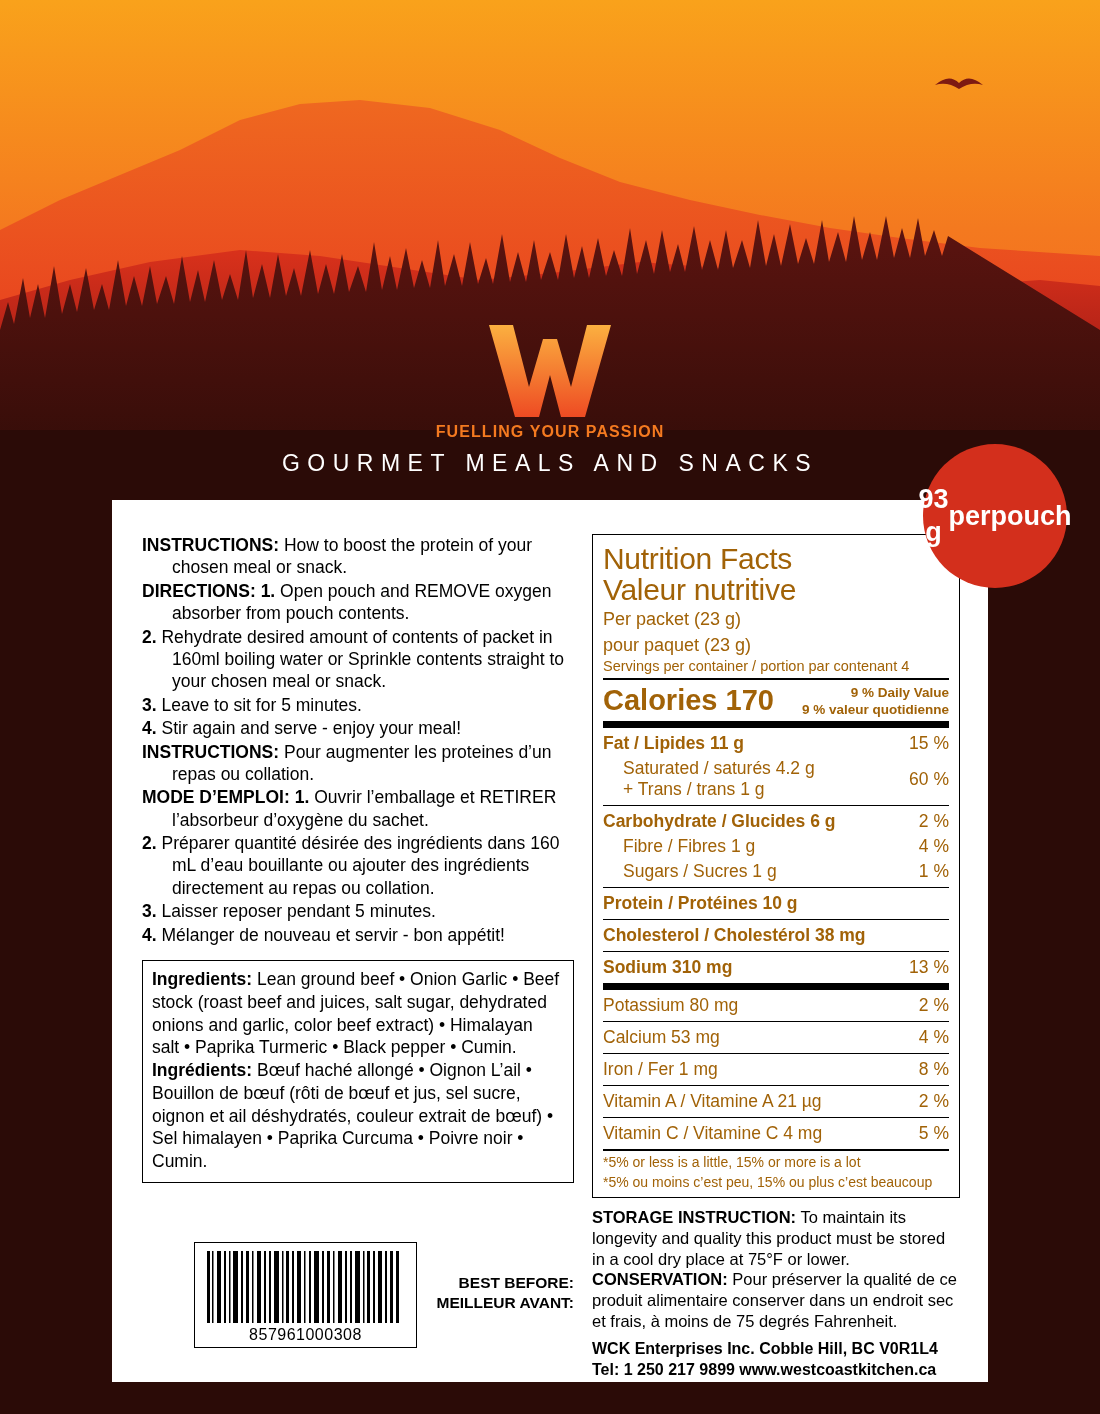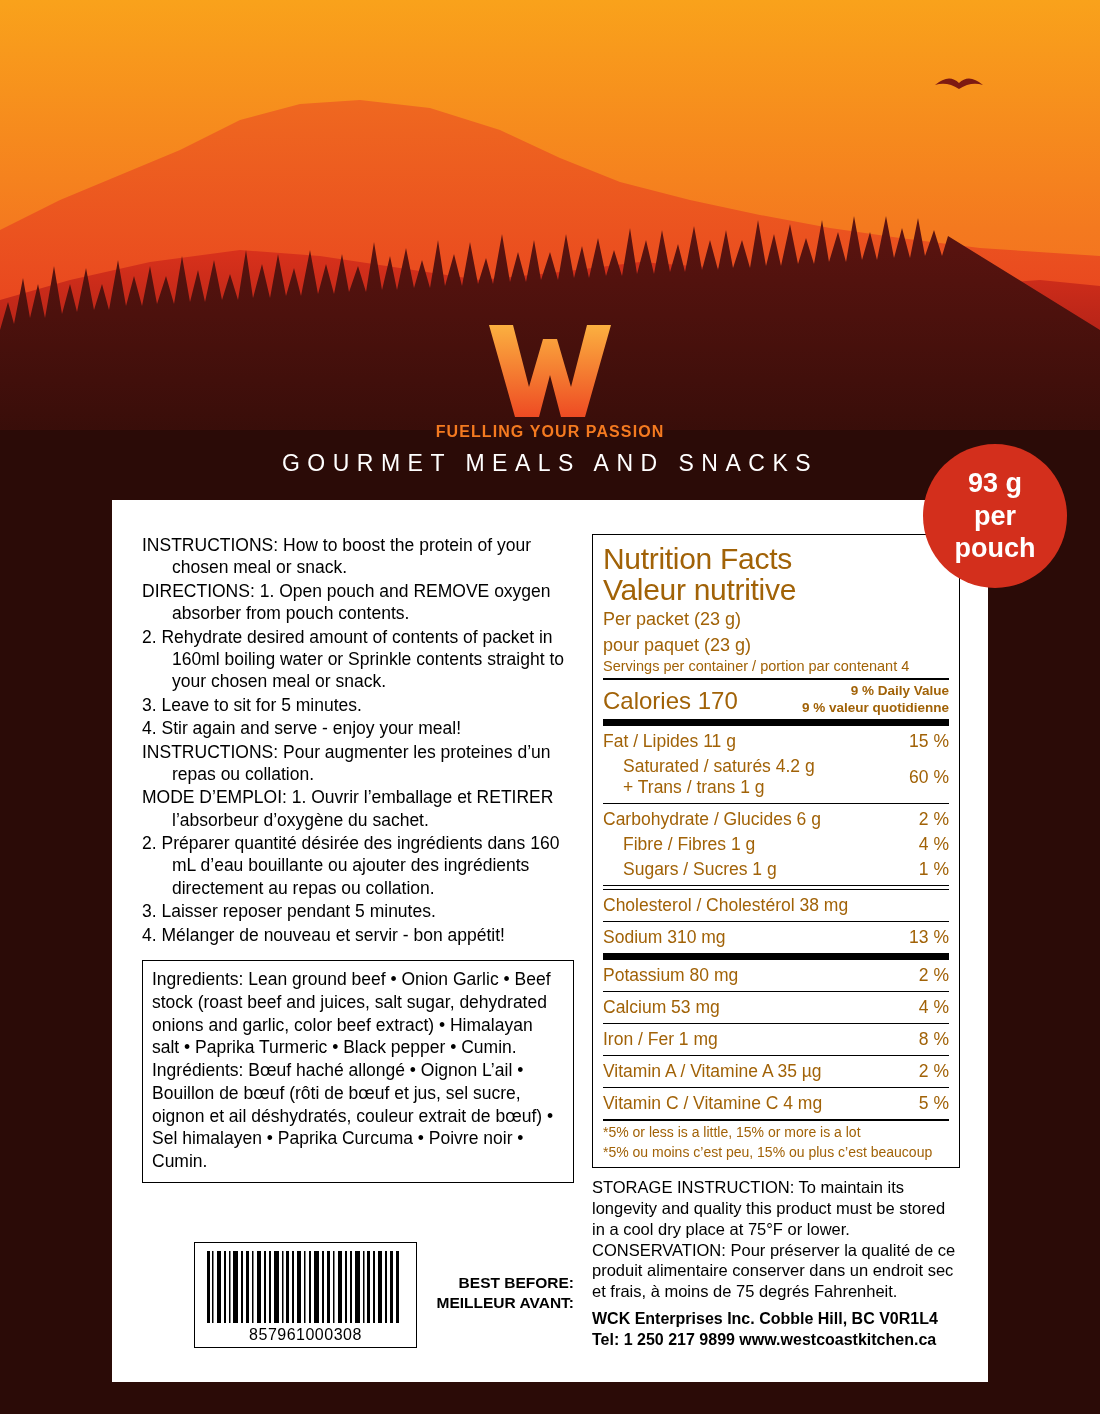--- a/index.html
+++ b/index.html
@@ -56,21 +56,21 @@
   .badge {
     position: absolute;
     right: 33px;
     top: 444px;
     width: 144px;
     height: 144px;
     border-radius: 50%;
     background: #d32f1c;
     color: #ffffff;
     display: flex;
-    flex-direction: column;
+    flex-direction: row;
     align-items: center;
     justify-content: center;
     font-weight: bold;
     font-size: 27px;
     line-height: 1.22;
     z-index: 20;
     text-align: center;
   }
 
   
@@ -89,21 +89,21 @@
   .col-left { width: 432px; position: relative; }
   .col-right { width: 368px; position: relative; }
 
   
   .instructions { font-size: 17.5px; line-height: 1.28; color: #000; }
   .hang {
     padding-left: 30px;
     text-indent: -30px;
     margin-bottom: 1px;
   }
-  .b { font-weight: normal; }
+  .b { font-weight: bold; }
 
   
   .ingredients {
     border: 1.6px solid #000;
     margin-top: 14px;
     padding: 7px 9px 9px 9px;
     font-size: 17.5px;
     line-height: 1.30;
   }
   .ingredients p { margin: 0; }
@@ -157,21 +157,21 @@
   .nft .servc { font-size: 14.5px; margin-top: 2px; margin-bottom: 2px; }
   .rule-thin { border-top: 1px solid #000; margin: 3px 0; }
   .rule-med { border-top: 2px solid #000; margin: 3px 0; }
   .rule-thick { border-top: 7px solid #000; margin: 3px 0; }
 
   .calrow {
     display: flex;
     justify-content: space-between;
     align-items: flex-end;
   }
-  .calrow .cal { font-size: 24px; font-weight: normal; }
+  .calrow .cal { font-size: 29px; font-weight: bold; }
   .calrow .dv {
     font-size: 13.5px;
     font-weight: bold;
     text-align: right;
     line-height: 1.22;
   }
   .nrow {
     display: flex;
     justify-content: space-between;
     font-size: 17.5px;
@@ -427,20 +427,24 @@
         <div class="nm indent">Fibre / Fibres 1 g</div>
         <div class="pct">4 %</div>
       </div>
       <div class="nrow">
         <div class="nm indent">Sugars / Sucres 1 g</div>
         <div class="pct">1 %</div>
       </div>
 
       <div class="rule-thin"></div>
 
+      <div class="nrow">
+        <div class="nm b">Protein / Protéines 10 g</div>
+        <div class="pct"></div>
+      </div>
 
       <div class="rule-thin"></div>
 
       <div class="nrow">
         <div class="nm b">Cholesterol / Cholestérol 38 mg</div>
         <div class="pct"></div>
       </div>
 
       <div class="rule-thin"></div>
 
@@ -460,21 +464,21 @@
         <div class="nm">Calcium 53 mg</div>
         <div class="pct">4 %</div>
       </div>
       <div class="rule-thin"></div>
       <div class="nrow">
         <div class="nm">Iron / Fer 1 mg</div>
         <div class="pct">8 %</div>
       </div>
       <div class="rule-thin"></div>
       <div class="nrow">
-        <div class="nm">Vitamin A / Vitamine A 35 µg</div>
+        <div class="nm">Vitamin A / Vitamine A 21 µg</div>
         <div class="pct">2 %</div>
       </div>
       <div class="rule-thin"></div>
       <div class="nrow">
         <div class="nm">Vitamin C / Vitamine C 4 mg</div>
         <div class="pct">5 %</div>
       </div>
 
       <div class="rule-med"></div>
 

